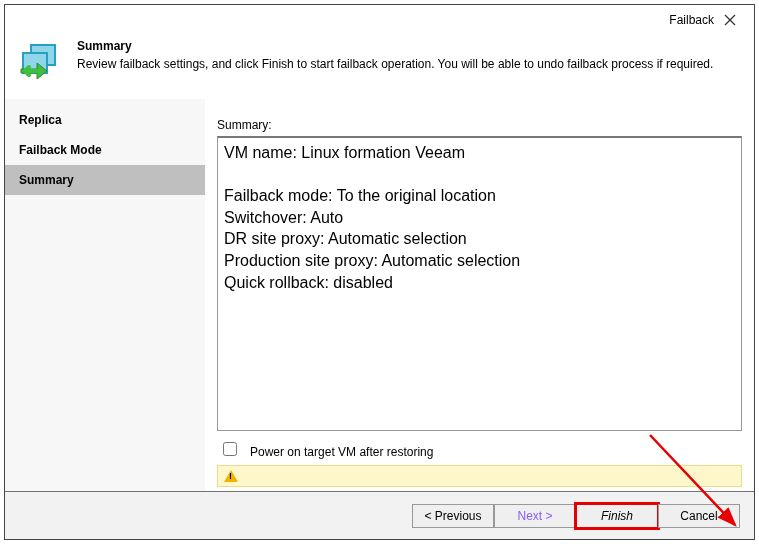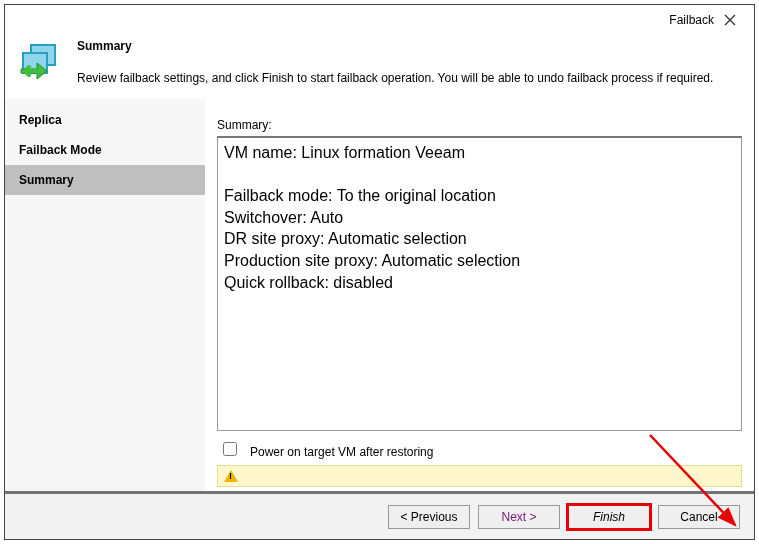--- a/index.html
+++ b/index.html
@@ -42,21 +42,21 @@
   }
   .header {
     display:flex;
     align-items:flex-start;
     padding: 4px 12px 12px 12px;
     gap:12px;
   }
   .header-icon svg { display:block; }
   .header-text { flex:1; }
   .header-title { font-weight: bold; font-size:12px; }
-  .header-desc { font-size:12px; margin-top:18px; }
+  .header-desc { font-size:12px; margin-top:4px; }
   .body {
     flex:1;
     display:flex;
     border-top: none;
   }
   .sidebar {
     width: 200px;
     background:#f7f7f7;
     padding-top:6px;
   }
@@ -120,35 +120,34 @@
     left:-2px; top:1px;
     font-size:9px;
     font-weight:bold;
     color:#000;
   }
   .footer {
     height:48px;
     display:flex;
     justify-content:flex-end;
     align-items:center;
-    gap:8px;
     padding:0 14px;
     background:#f2f2f2;
-    border-top:3px solid #737373;
+    border-top:1px solid #737373;
   }
   .btn {
     min-width:82px;
     height:24px;
     border:1px solid #999;
     background:#efefef;
     font-size:12px;
     cursor:pointer;
     padding:0 10px;
   }
-  .btn:disabled { color:#701a75; cursor:default; }
+  .btn:disabled { color:#8b5cf6; cursor:default; }
   .btn.highlight { outline:3px solid #e60000; outline-offset:-1px;font-style:italic; }
   .arrow-anno {
     position:absolute;
     left:435px;
     top:315px;
     pointer-events:none;
   }
 </style>
 </head>
 <body>

